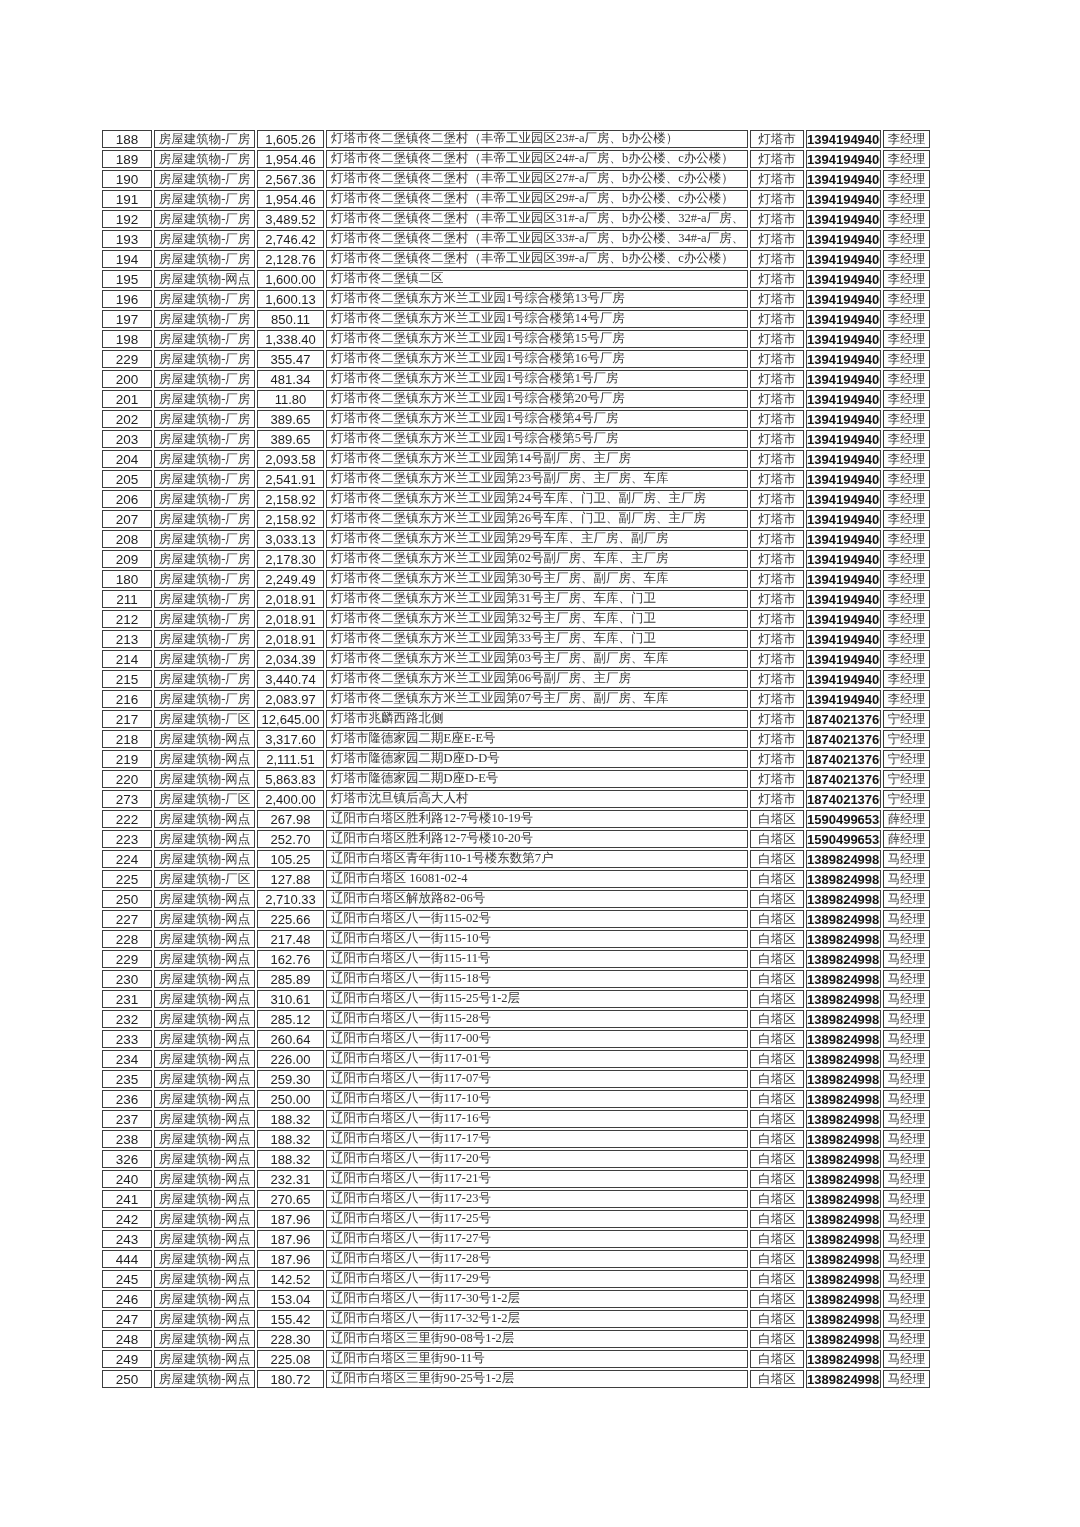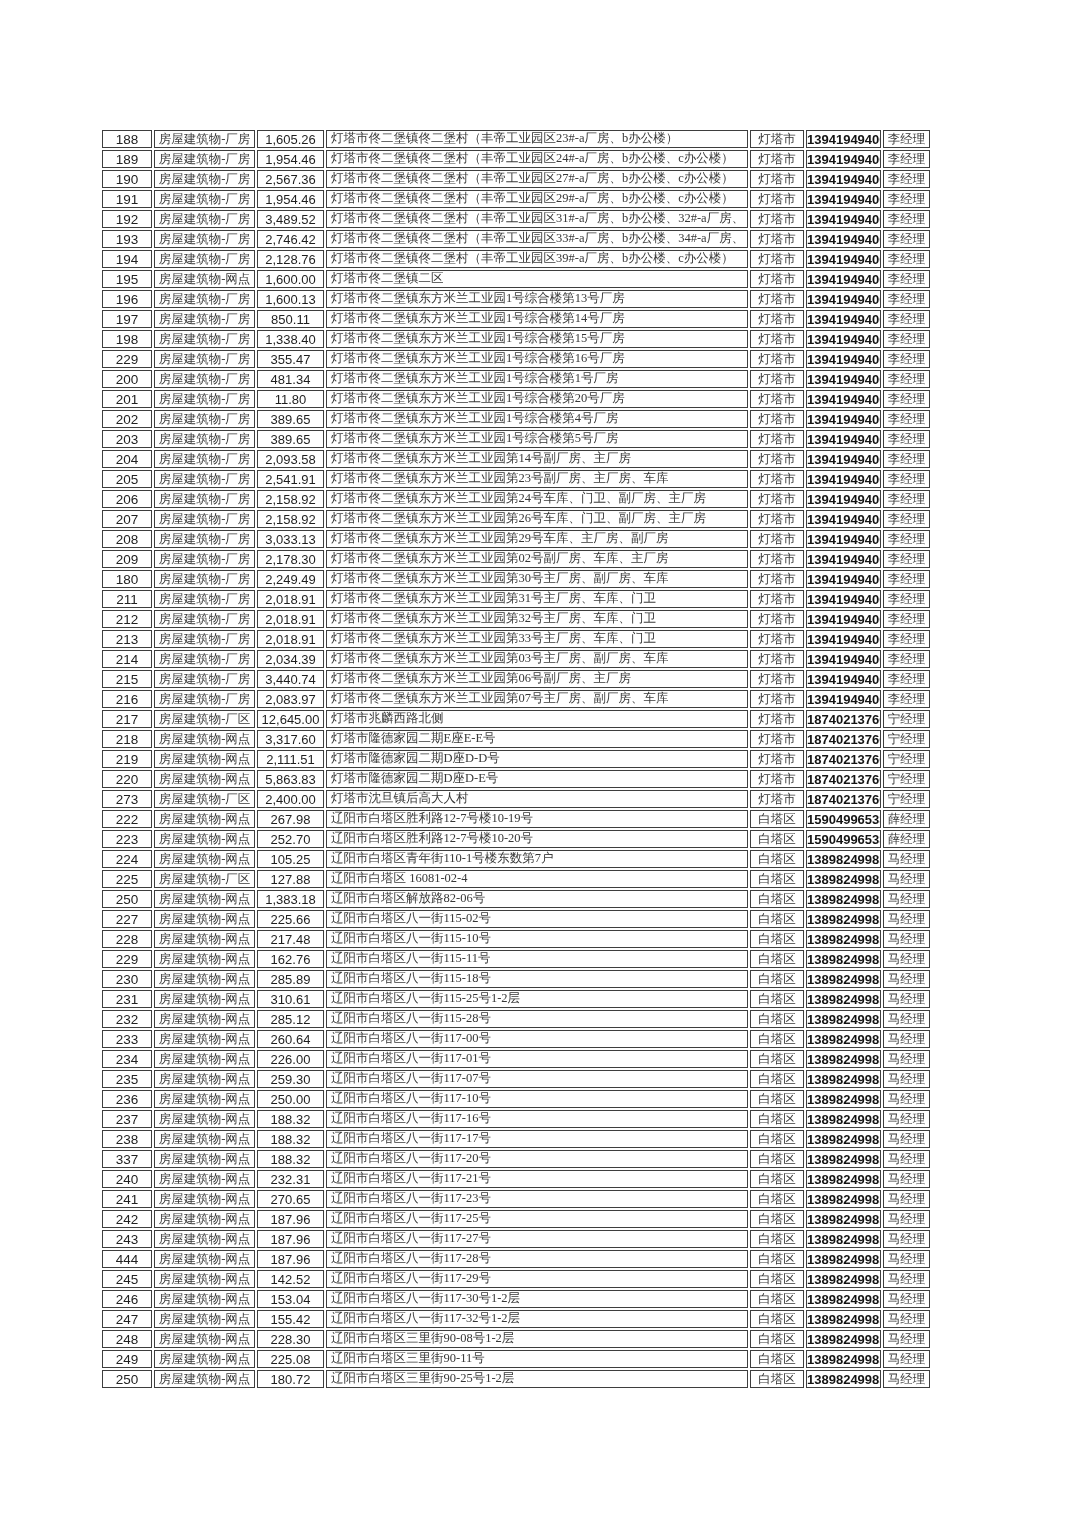--- a/index.html
+++ b/index.html
@@ -494,21 +494,21 @@
     <td class="c-addr">
       <div class="addr-clip">辽阳市白塔区 16081-02-4</div>
     </td>
     <td class="c-city">白塔区</td>
     <td class="c-phone">13898249985</td>
     <td class="c-mgr">马经理</td>
   </tr>
           <tr>
     <td class="c-no">250</td>
     <td class="c-type">房屋建筑物-网点</td>
-    <td class="c-area">1,383.18</td>
+    <td class="c-area">2,710.33</td>
     <td class="c-addr">
       <div class="addr-clip">辽阳市白塔区解放路82-06号</div>
     </td>
     <td class="c-city">白塔区</td>
     <td class="c-phone">13898249985</td>
     <td class="c-mgr">马经理</td>
   </tr>
           <tr>
     <td class="c-no">227</td>
     <td class="c-type">房屋建筑物-网点</td>
@@ -635,21 +635,21 @@
     <td class="c-type">房屋建筑物-网点</td>
     <td class="c-area">188.32</td>
     <td class="c-addr">
       <div class="addr-clip">辽阳市白塔区八一街117-17号</div>
     </td>
     <td class="c-city">白塔区</td>
     <td class="c-phone">13898249985</td>
     <td class="c-mgr">马经理</td>
   </tr>
           <tr>
-    <td class="c-no">337</td>
+    <td class="c-no">326</td>
     <td class="c-type">房屋建筑物-网点</td>
     <td class="c-area">188.32</td>
     <td class="c-addr">
       <div class="addr-clip">辽阳市白塔区八一街117-20号</div>
     </td>
     <td class="c-city">白塔区</td>
     <td class="c-phone">13898249985</td>
     <td class="c-mgr">马经理</td>
   </tr>
           <tr>

